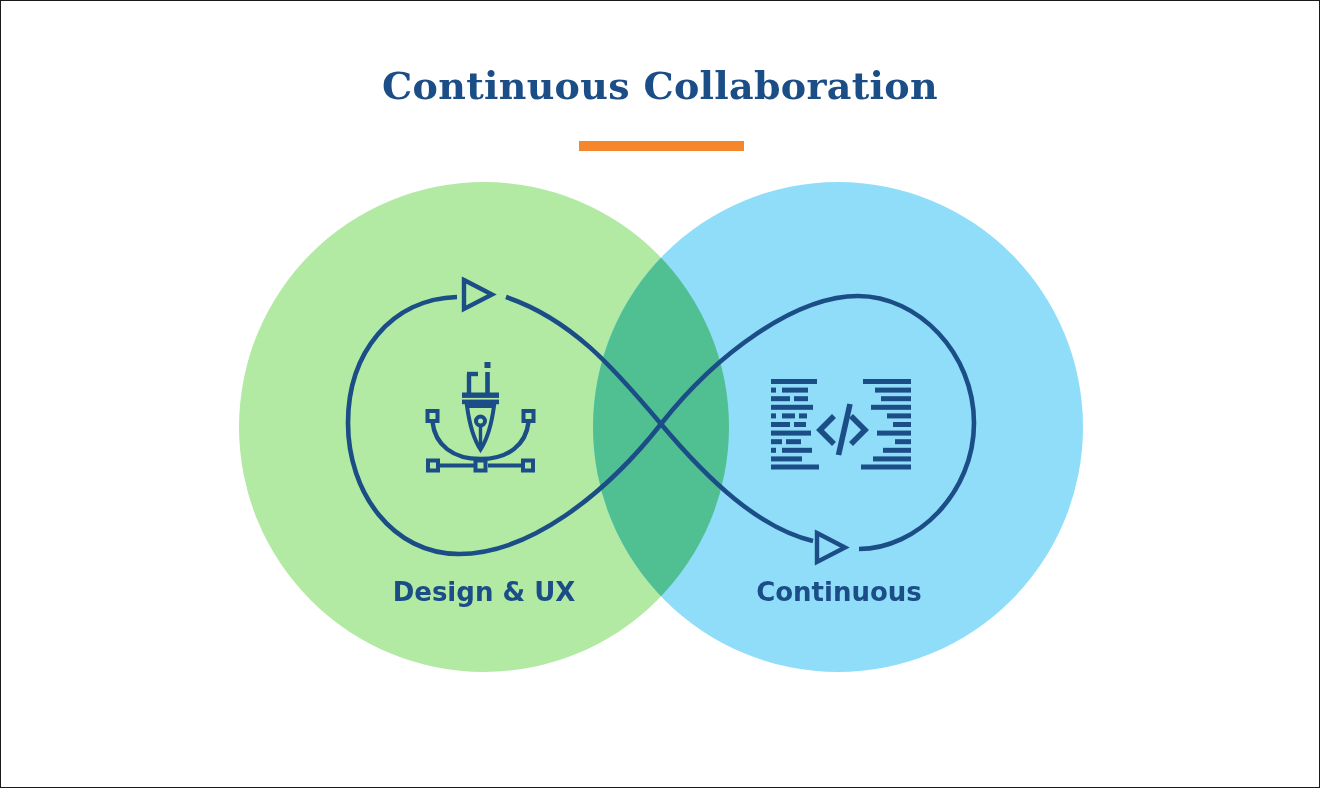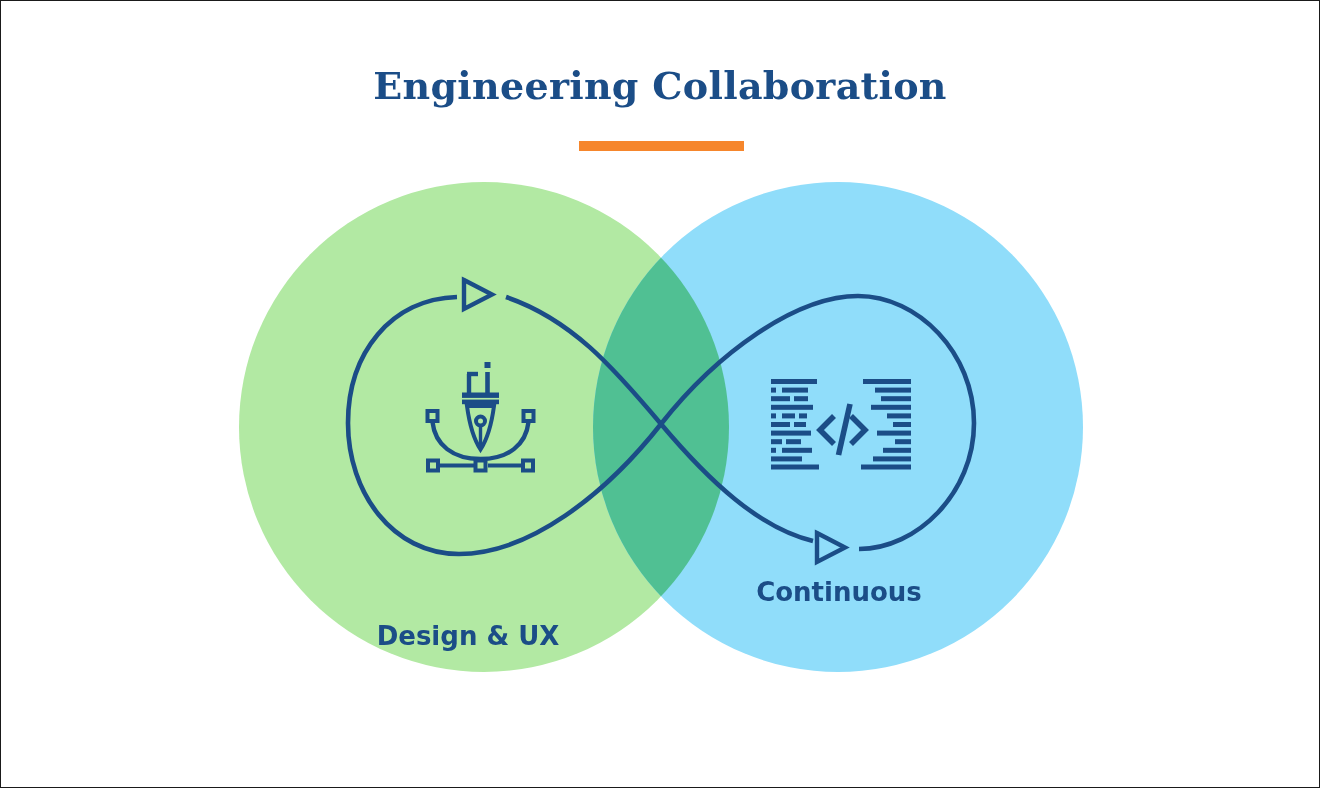--- a/index.html
+++ b/index.html
@@ -46,29 +46,29 @@
   .icon-fill{fill:var(--navy);stroke:none;}
   .circle-label{
     position:absolute;
     top:576px;
     transform:translateX(-50%);
     font-weight:700;
     font-size:26px;
     color:var(--navy);
     white-space:nowrap;
   }
-  .label-left{left:467px;margin-top:44px;}
+  .label-left{left:483px;}
   .label-right{left:838px;}
 </style>
 </head>
 <body>
 
 <div class="canvas">
 
-  <h1 class="page-title">Engineering Collaboration</h1>
+  <h1 class="page-title">Continuous Collaboration</h1>
   <div class="accent-bar"></div>
 
   <svg class="venn-svg" width="1320" height="788" viewBox="0 0 1320 788">
 
     <defs>
       <clipPath id="clip-blue">
           <circle cx="837" cy="426" r="245"></circle>
         </clipPath>
     </defs>
 

